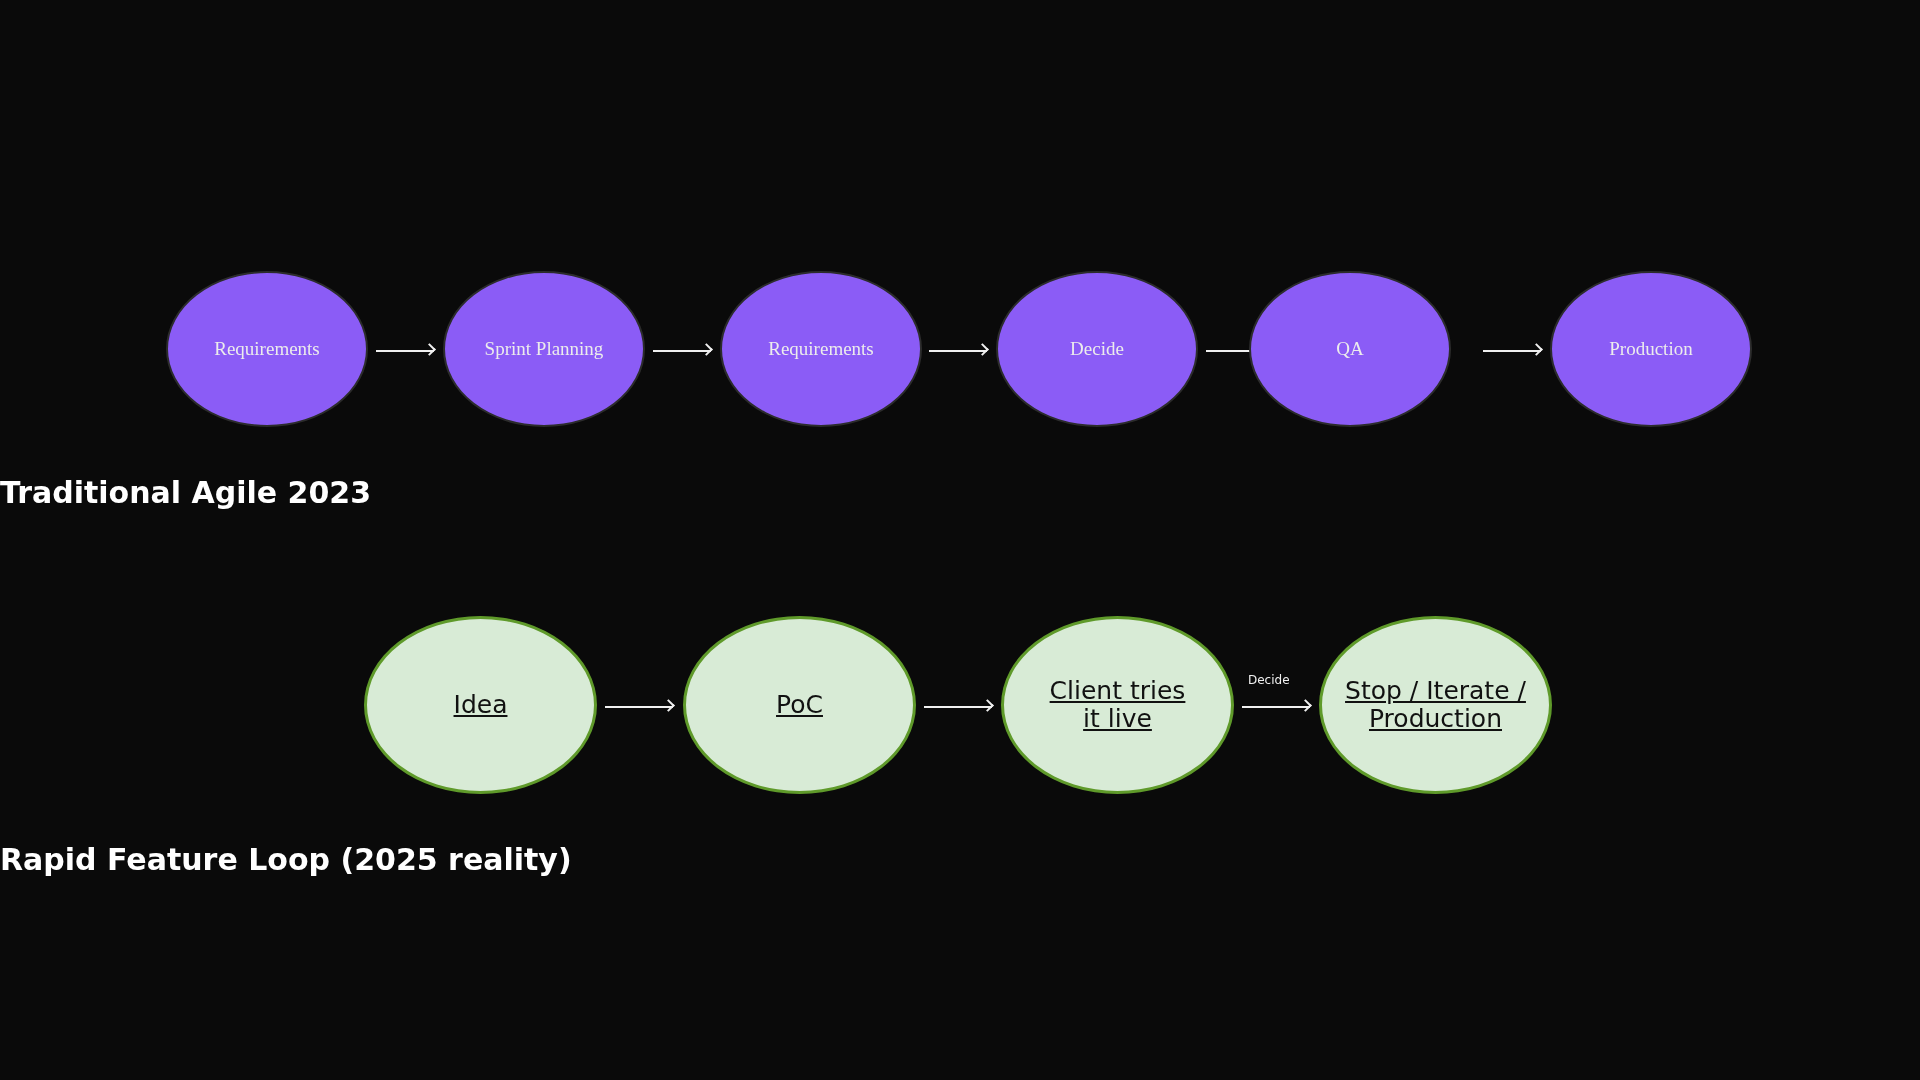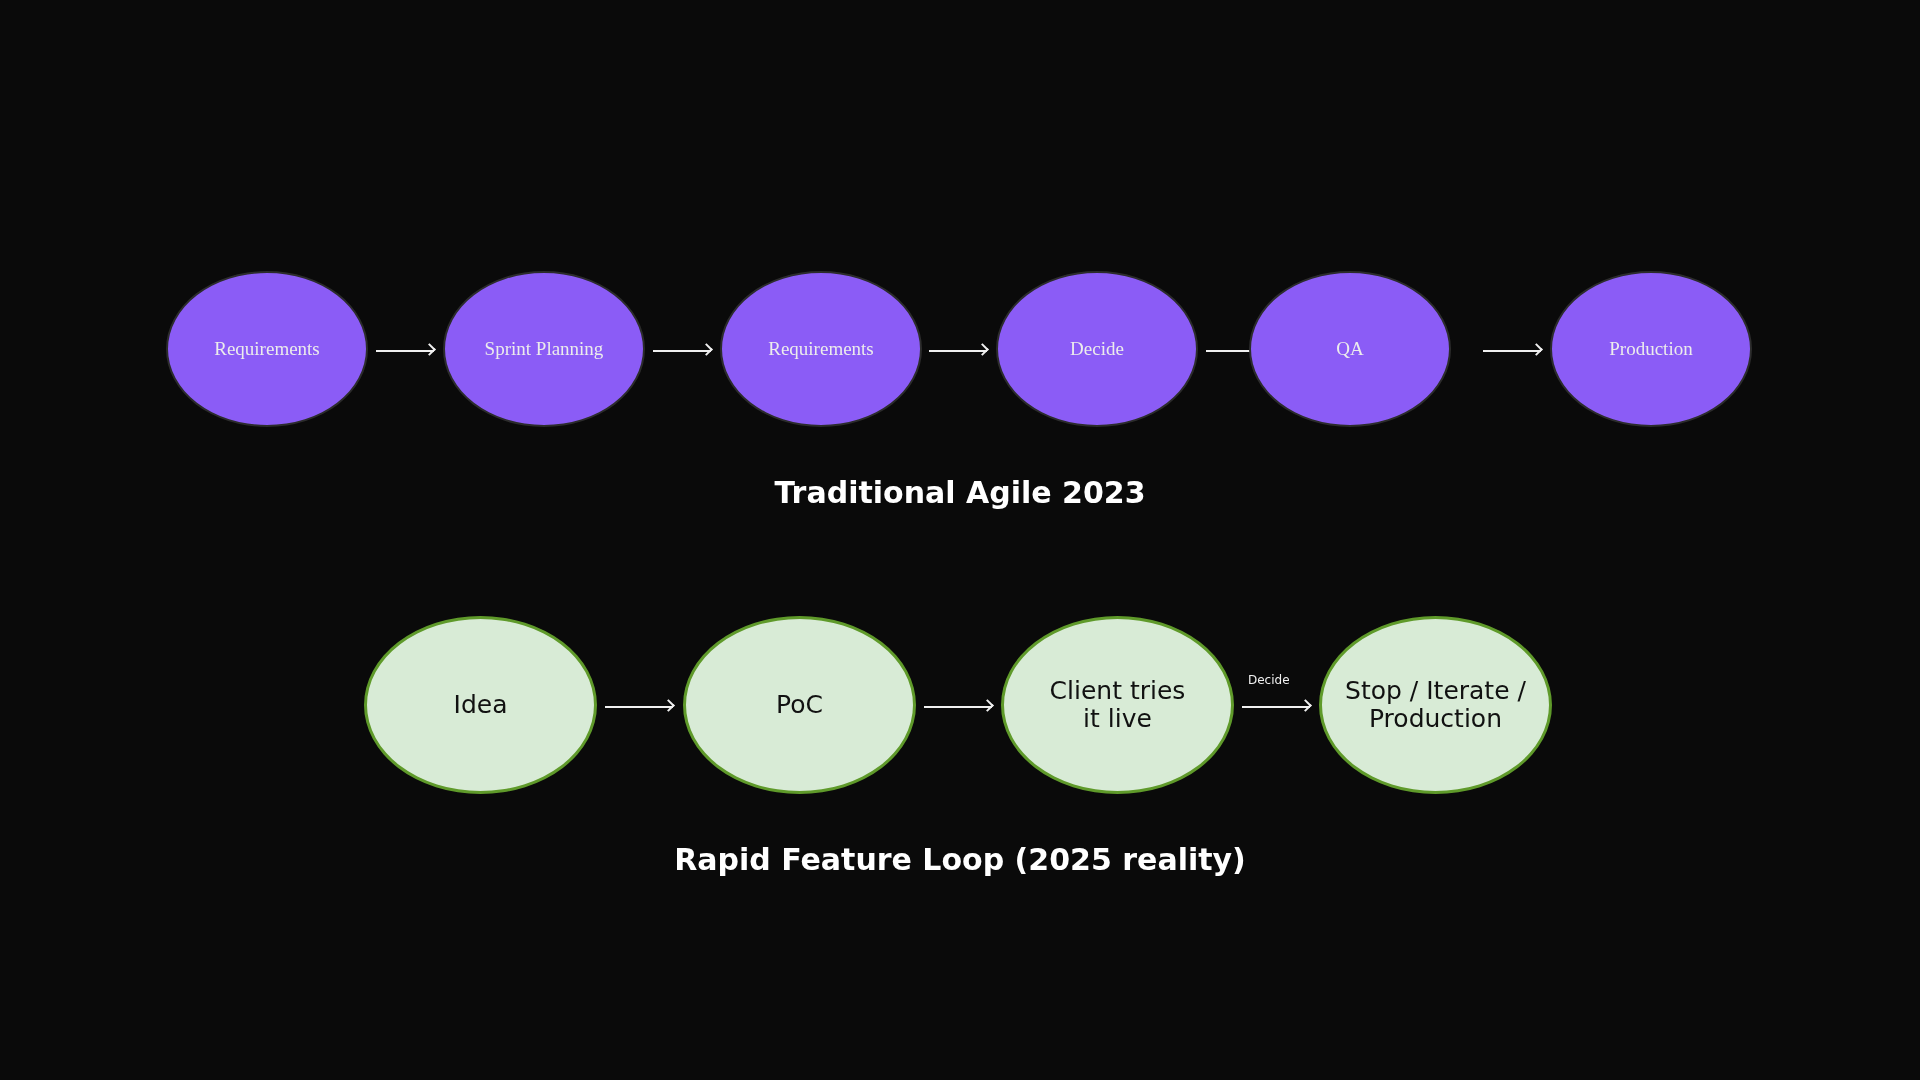--- a/index.html
+++ b/index.html
@@ -27,20 +27,21 @@
     font-family: Liberation Serif, serif;
   }
   .bottom-node {
     width: 233px; height: 178px;
     background: #d8ebd6;
     border: 3px solid #5f9a2a;
     color: #111111;
     font-size: 25px;
     line-height: 28px;
     top: 616px;
+    text-decoration: underline;
   }
   .arrow {
     position: absolute;
     height: 2px;
     background: #f0f0f0;
   }
   .arrow::after {
     content: "";
     position: absolute;
     right: 0; top: -5px;
@@ -48,21 +49,21 @@
     border-top: 2px solid #f0f0f0;
     border-right: 2px solid #f0f0f0;
     transform: rotate(45deg);
     transform-origin: center;
     box-sizing: border-box;
     margin-right: 0px;
   }
   .caption {
     position: absolute;
     left: 0; width: 1920px;
-    text-align: center;
+    text-align: left;
     color: #ffffff;
     font-weight: bold;
     font-size: 30px;
   }
   .arrow-label {
     position: absolute;
     color: #f0f0f0;
     font-size: 12px;
   }
 </style>

